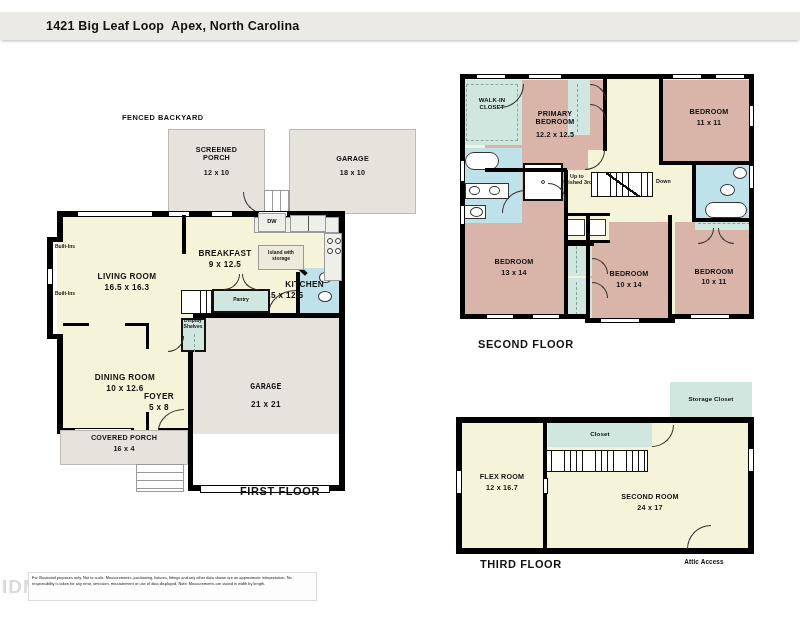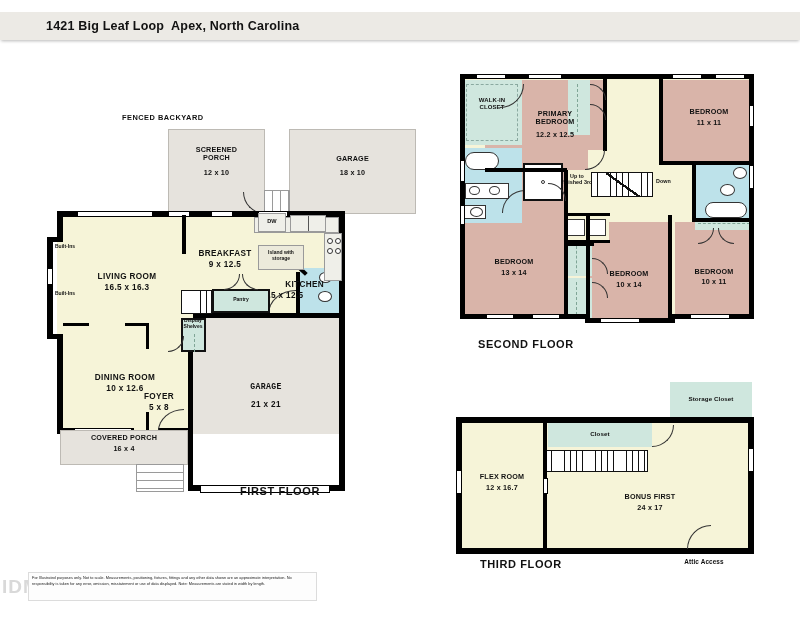--- a/index.html
+++ b/index.html
@@ -344,21 +344,21 @@
     <div class="win" style="left:16px;top:100px;width:6px;height:24px;"></div>
     <div class="win" style="left:308px;top:78px;width:6px;height:24px;"></div>
     <div class="win" style="left:103px;top:108px;width:5px;height:16px;"></div>
 
     <div class="swing" style="left:247px;top:155px;width:24px;height:24px;border-radius:100% 0 0 0;border-bottom:none;border-right:none;"></div>
     <div class="lbl sm" style="left:222px;top:188px;width:84px;font-size:6.4px;">Attic Access</div>
 
     <div class="lbl mid" style="left:22px;top:103px;width:80px;">FLEX ROOM</div>
     <div class="lbl mid" style="left:22px;top:114px;width:80px;">12 x 16.7</div>
 
-    <div class="lbl mid" style="left:155px;top:123px;width:110px;">BONUS FIRST</div>
+    <div class="lbl mid" style="left:155px;top:123px;width:110px;">SECOND ROOM</div>
     <div class="lbl mid" style="left:155px;top:134px;width:110px;text-align:center;">24 x 17</div>
 
     <div class="floor-name" style="left:40px;top:188px;">THIRD FLOOR</div>
   </div>
 
   <div class="watermark">IDM</div>
   <div class="disclaimer">For Illustrated purposes only. Not to scale. Measurements, positioning, fixtures, fittings and any other data shown are an approximate interpretation. No responsibility is taken for any error, omission, misstatement or use of data displayed. Note: Measurements are stated in width by length.</div>
 
 </div>
 

